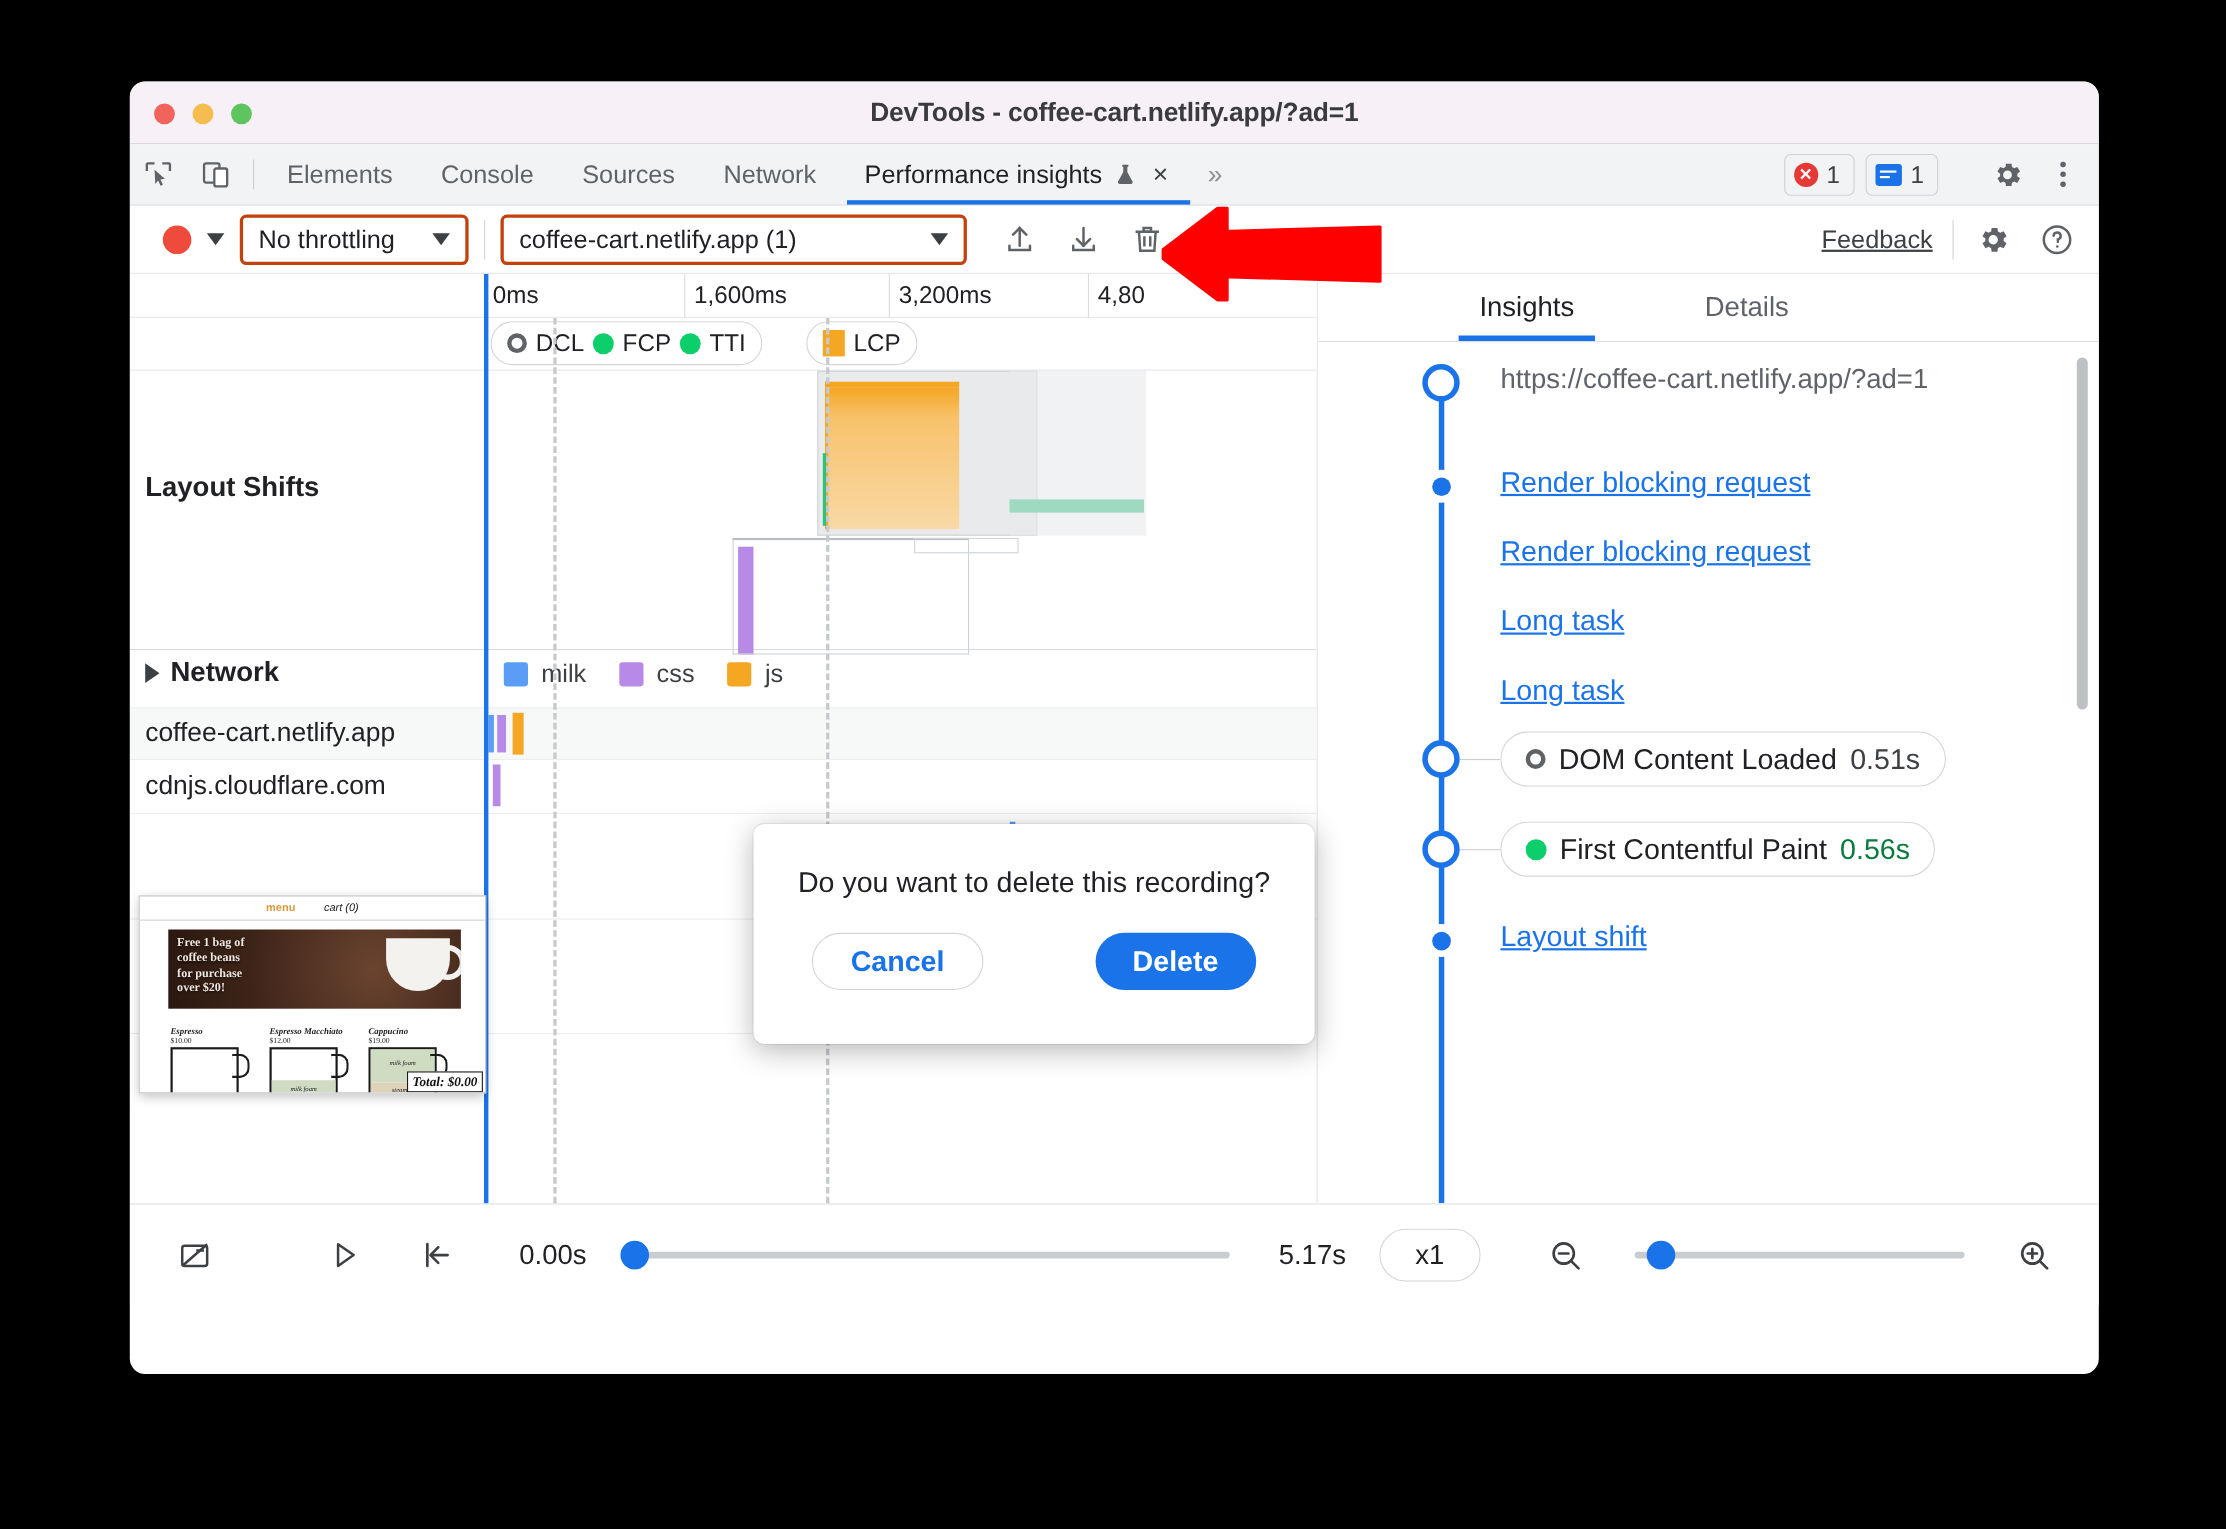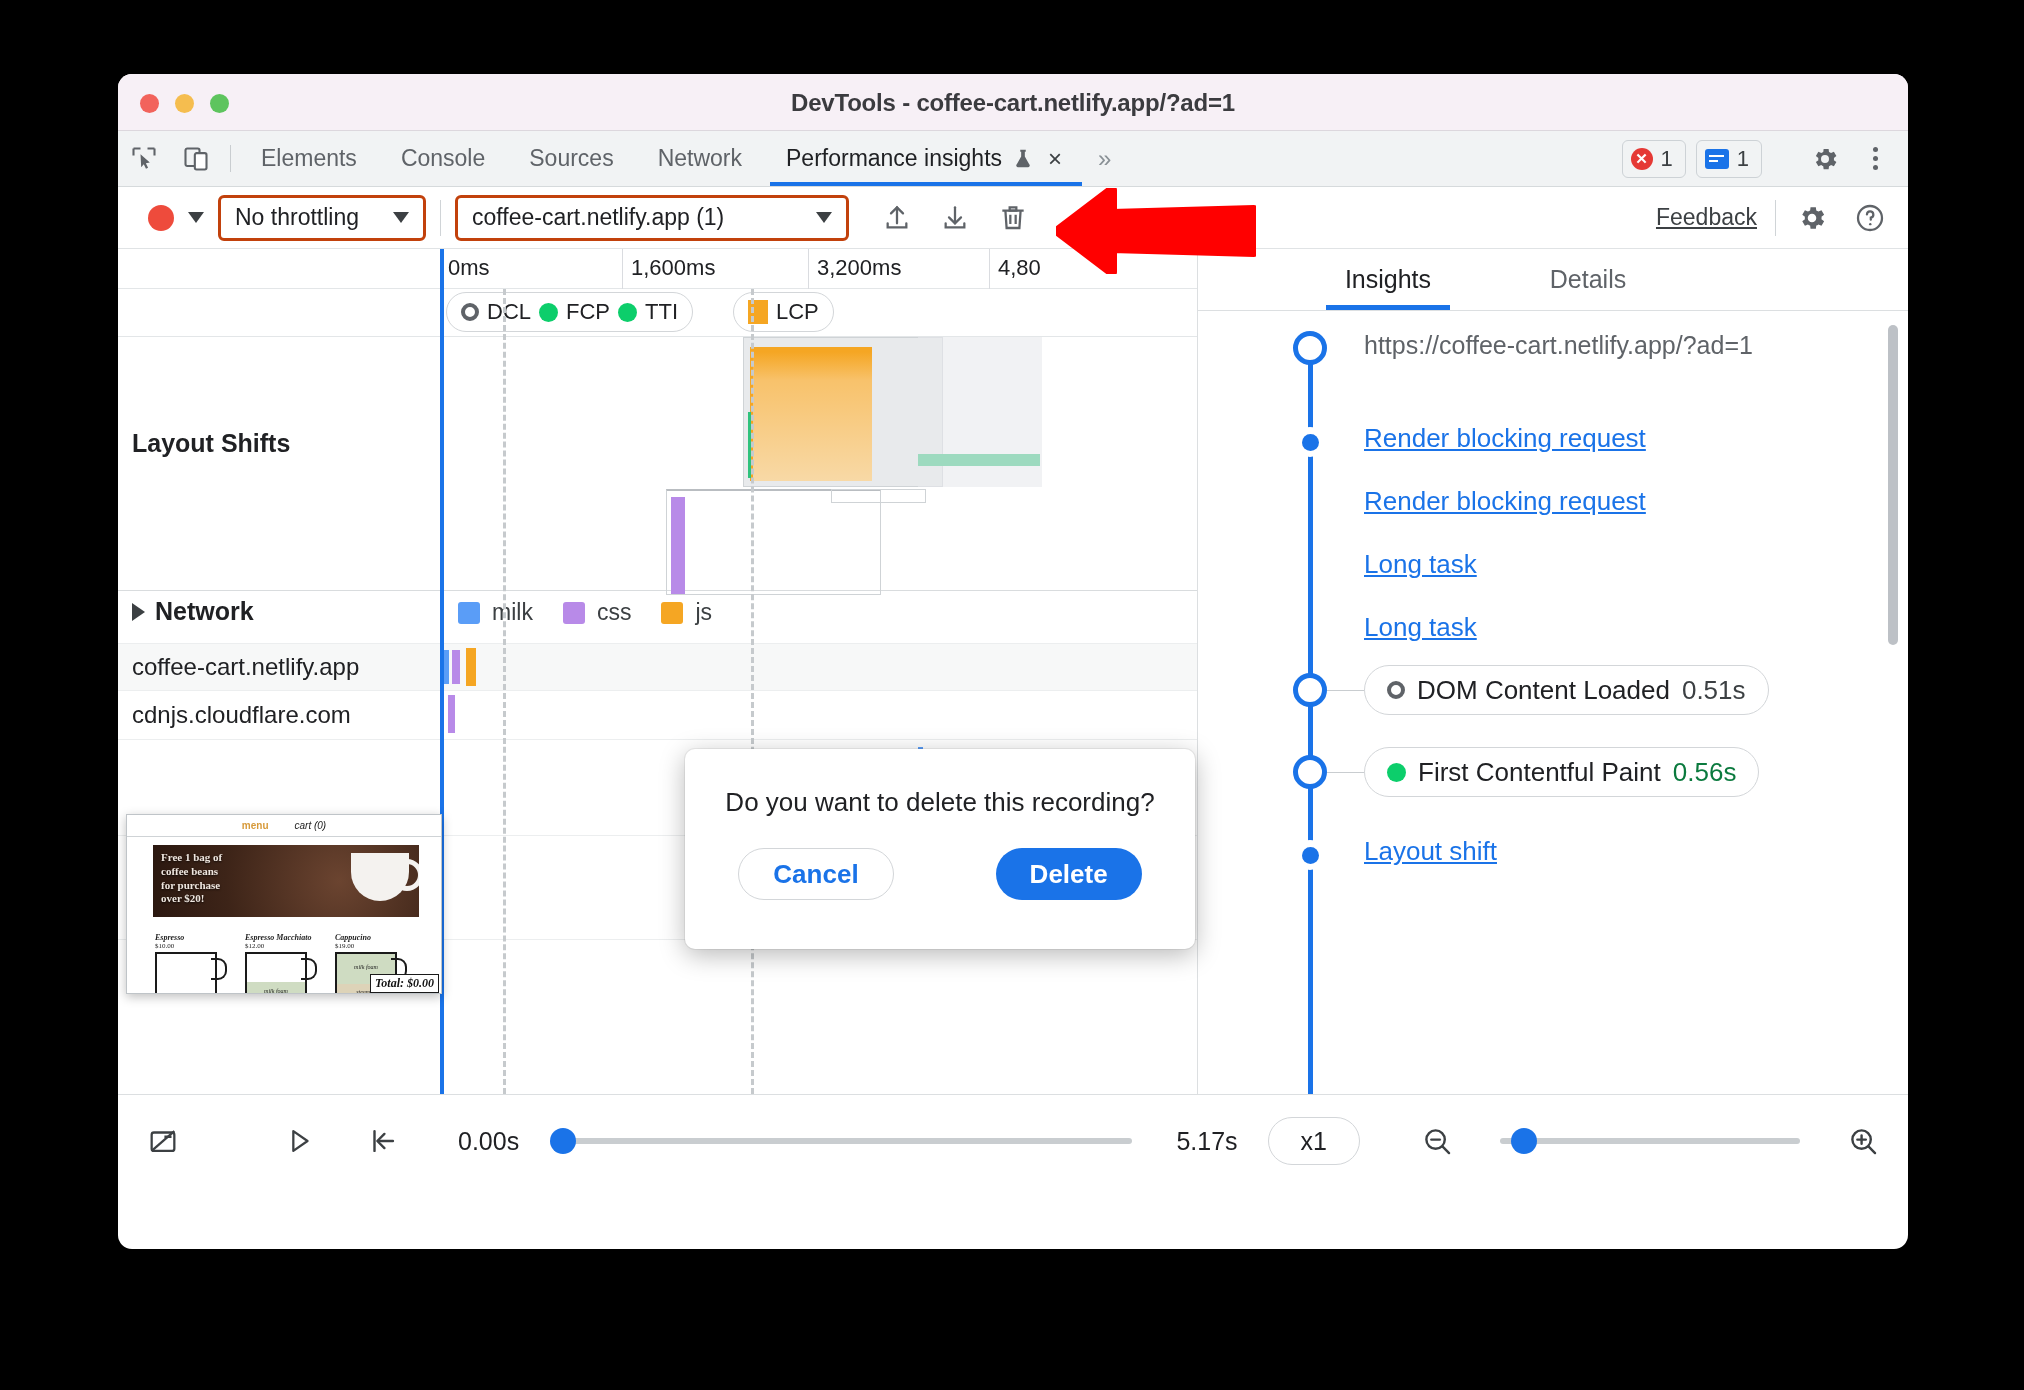--- a/index.html
+++ b/index.html
@@ -373,21 +373,21 @@
   #btn-cancel { border: 1px solid #d3d6d9; color: #1a73e8; background: #fff; }
   #btn-delete { background: #1a73e8; color: #fff; }
 
   
   #bottombar {
     position: relative;
     height: 93px;
     border-top: 1px solid #dcdfe1;
     background: #fff;
     display: flex; align-items: center;
-    padding: 0 22px;
+    padding: 0 36px;
     gap: 30px;
   }
   .bb-icon { display:flex; align-items:center; justify-content:center; width:46px; height:46px; color:#3c4043; }
   .time-label { font-size: 25px; color: #202124; }
   .slider-track {
     position: relative; height: 6px; background: #c9cdd0; border-radius: 3px;
   }
   .slider-knob {
     position: absolute; top: 50%; transform: translate(-50%,-50%);
     width: 26px; height: 26px; border-radius: 50%; background: #1a73e8;
@@ -479,21 +479,21 @@
     <div class="rec-dot"></div>
     <div class="caret-down"></div>
 
     <div class="select-box" style="width:208px;">
       <span>No throttling</span>
       <span class="caret-down"></span>
     </div>
 
     <div class="vline"></div>
 
-    <div class="select-box" style="width:394px;">
+    <div class="select-box" style="width:424px;">
       <span>coffee-cart.netlify.app (1)</span>
       <span class="caret-down"></span>
     </div>
 
     <div class="tool-btn" style="margin-left:12px;">
       <svg width="32" height="32" viewBox="0 0 24 24" fill="none" stroke="#5f6368" stroke-width="1.7" stroke-linecap="round">
         <path d="M12 16V4"></path>
           <path d="M7.5 8.5L12 4l4.5 4.5"></path>
           <path d="M5 16v3h14v-3"></path>
       </svg>

